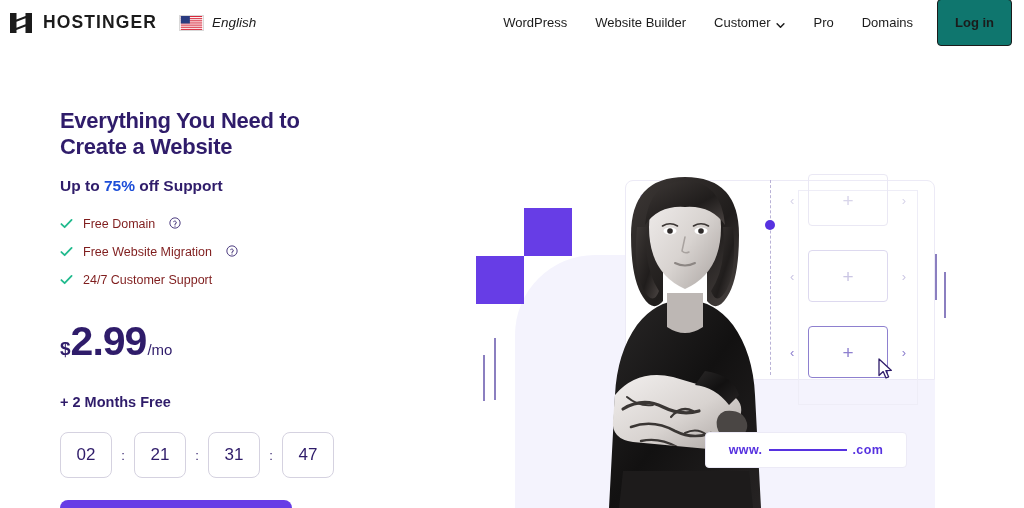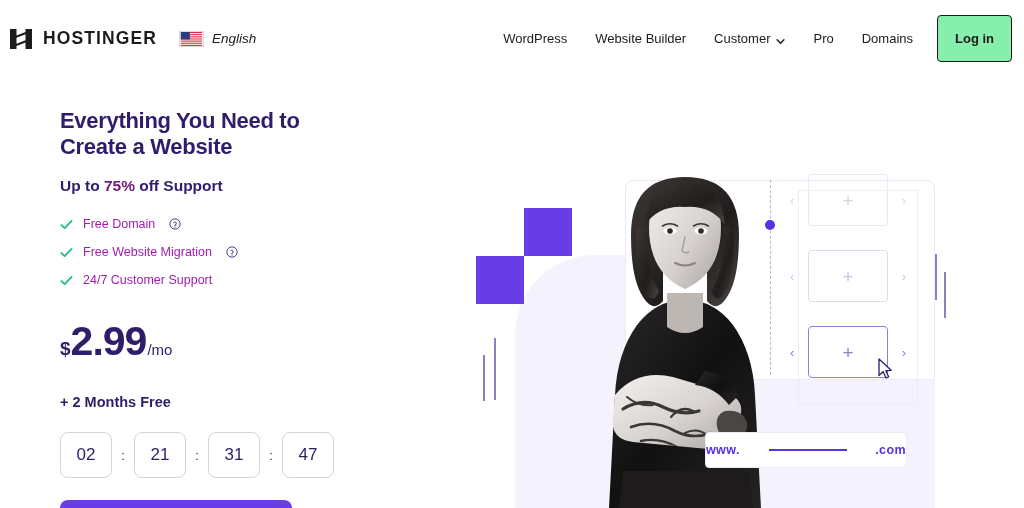--- a/index.html
+++ b/index.html
@@ -5,21 +5,21 @@
   * { box-sizing: border-box; margin: 0; padding: 0; }
   html, body {
     width: 1024px; height: 508px;
     background: #ffffff;
     font-family: "Liberation Sans", sans-serif;
     overflow: hidden;
   }
 
   
   .header {
-    position: absolute; top: 16px; left: 0;
+    position: absolute; top: 0; left: 0;
     width: 1024px; height: 45px;
     display: flex; align-items: center;
   }
   .brand { display: flex; align-items: center; margin-left: 8px; }
   .logo-mark { width: 26px; height: 26px; flex: none; }
   .brand-name {
     margin-left: 9px;
     font-size: 17.5px; font-weight: 700; letter-spacing: 1.1px;
     color: #1b1b1b;
   }
@@ -41,40 +41,40 @@
     padding: 0 14px; display: flex; align-items: flex-end; gap: 6px;
     white-space: nowrap; cursor: pointer;
   }
   .chev { display: block; width: 9px; height: 9px; }
   .login-btn {
     margin-left: 10px;
     border: 1.6px solid #1b1b1b;
     border-radius: 4px;
     padding: 16px 17px;
     font-size: 13px; font-weight: 700; color: #1b1b1b;
-    background: #86efac; cursor: pointer;
+    background: #0f766e; cursor: pointer;
     line-height: 1;
   }
 
   
   .hero-left { position: absolute; left: 60px; top: 108px; width: 400px; }
   .h1 {
     font-size: 22px; line-height: 1.16; font-weight: 700;
     color: #2f1c6a; letter-spacing: -0.3px;
   }
   .subtitle {
     margin-top: 18px;
     font-size: 15.5px; font-weight: 700; color: #2f1c6a;
   }
-  .subtitle .pct { color: #701a75; }
+  .subtitle .pct { color: #1d4ed8; }
 
   .features { margin-top: 22px; }
   .feature {
-    display: flex; align-items: center; gap: 10px;
-    margin-bottom: 14px; font-size: 12.5px; color: #a21caf;
+    display: flex; align-items: flex-start; gap: 10px;
+    margin-bottom: 14px; font-size: 12.5px; color: #7f1d1d;
   }
   .check { width: 13px; height: 13px; flex: none; }
   .help { width: 12px; height: 12px; flex: none; margin-left: 4px; }
 
   .price-row {
     margin-top: 22px; display: flex; align-items: baseline; color: #2f1c6a;
   }
   .cur { font-size: 19px; font-weight: 700; }
   .amount { font-size: 41px; font-weight: 700; letter-spacing: -1px; line-height: 1; margin-top: 12px; }
   .per { font-size: 15px; font-weight: 400; margin-left: 1px; }
@@ -168,21 +168,21 @@
   .card-2 .plus, .card-2 .arrow { color: #cbc6e4; }
   .card-3 { left: 348px; top: 176px; border: 1.2px solid #8e80cf; }
   .card-3 .plus, .card-3 .arrow { color: #8e80cf; }
 
   .cursor { position: absolute; left: 418px; top: 208px; width: 17px; height: 22px; }
 
   .urlbar {
     position: absolute; left: 245px; top: 282px;
     width: 202px; height: 36px;
     background: #fff; border: 1px solid #eceaf6; border-radius: 4px;
-    display: flex; align-items: center; justify-content: space-between; gap: 6px;
+    display: flex; align-items: center; justify-content: center; gap: 6px;
   }
   .url-txt { font-size: 12.5px; font-weight: 700; color: #5732e0; letter-spacing: .4px; }
   .url-blank { width: 78px; height: 2px; background: #5732e0; }
 
   .photo { position: absolute; left: 115px; top: 15px; width: 220px; height: 343px; }
 </style>
 </head>
 <body>
 
 <div class="header">

